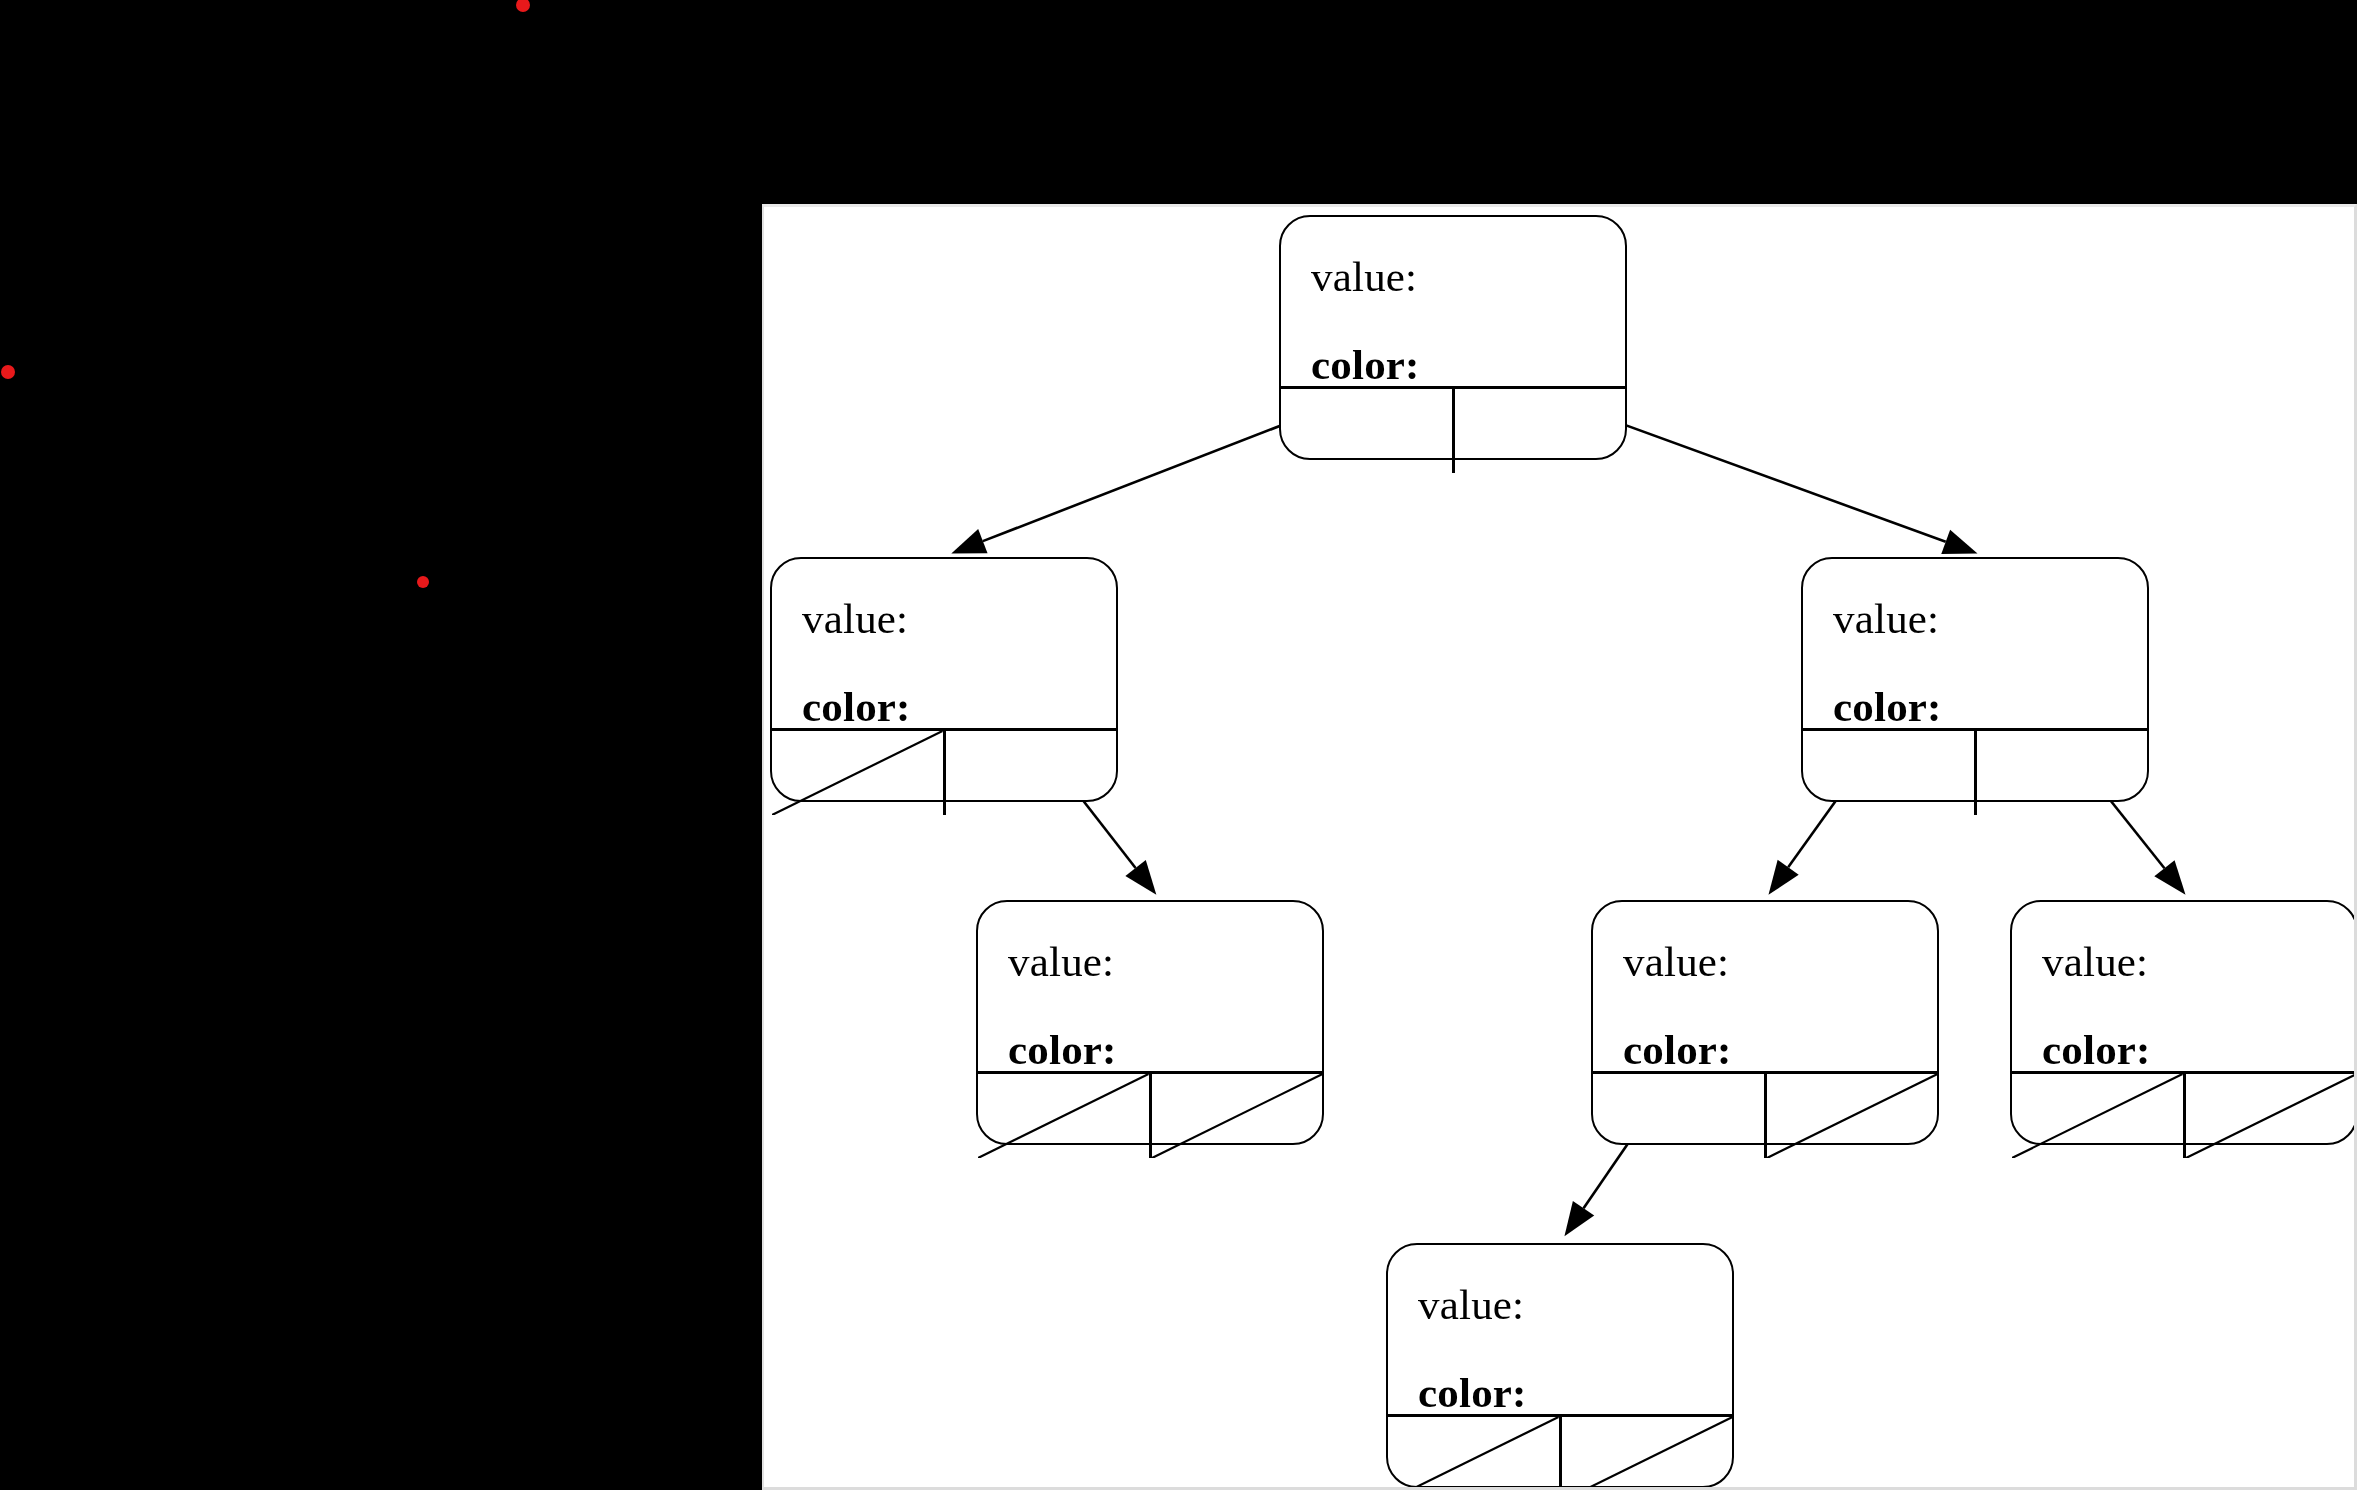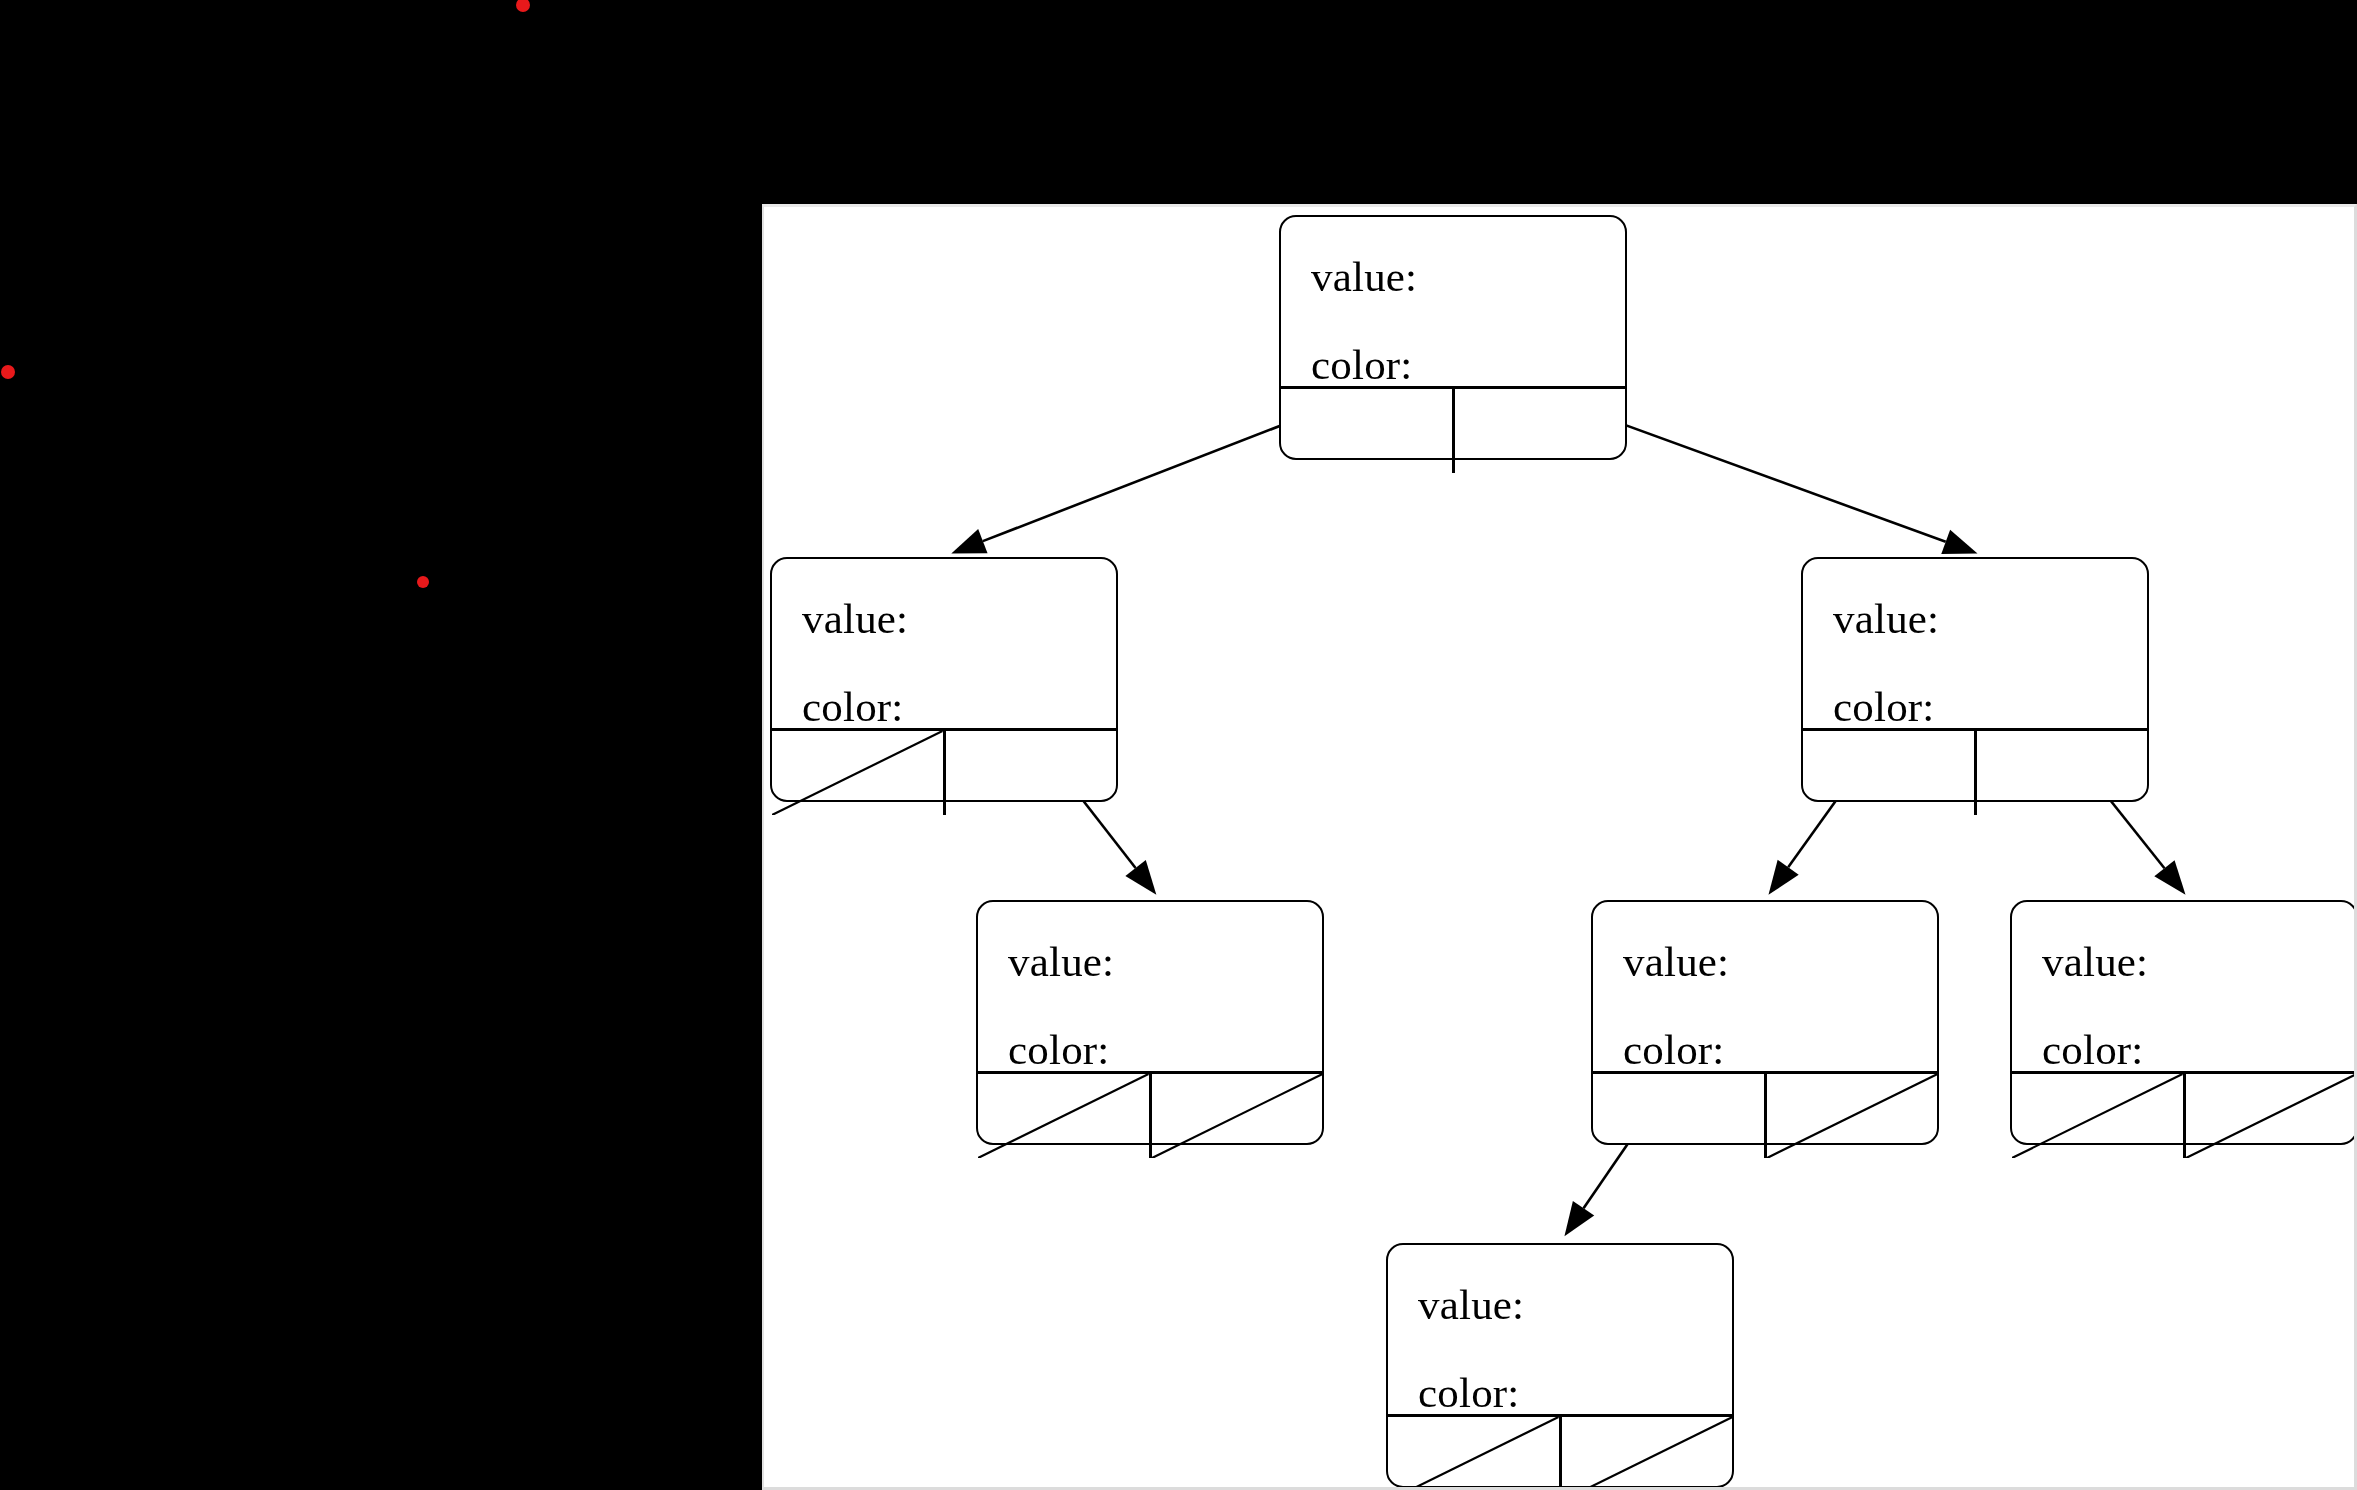--- a/index.html
+++ b/index.html
@@ -51,39 +51,39 @@
     height: 100%;
     pointer-events: none;
   }
 
   
   .tree-node {
     position: absolute;
     box-sizing: border-box;
     background: #ffffff;
     border: 2px solid #000000;
-    border-radius: 17px;
+    border-radius: 31px;
     display: flex;
     flex-direction: column;
   }
   .node-body {
     flex: 1 1 auto;
     position: relative;
     padding: 26px 0 0 30px;
     box-sizing: border-box;
   }
   .node-field {
     font-size: 43px;
     line-height: 1.0;
     color: #000000;
     letter-spacing: 0.2px;
     white-space: nowrap;
   }
   .node-field.field-value { margin-top: 12px; }
-  .node-field.field-color { margin-top: 45px; }
+  .node-field.field-color { margin-top: 45px; font-weight: bold; }
 
   .node-ptrs {
     height: 84px;
     flex: 0 0 84px;
     border-top: 3px solid #000000;
     display: flex;
     position: relative;
   }
   .ptr-cell {
     flex: 1 1 50%;

